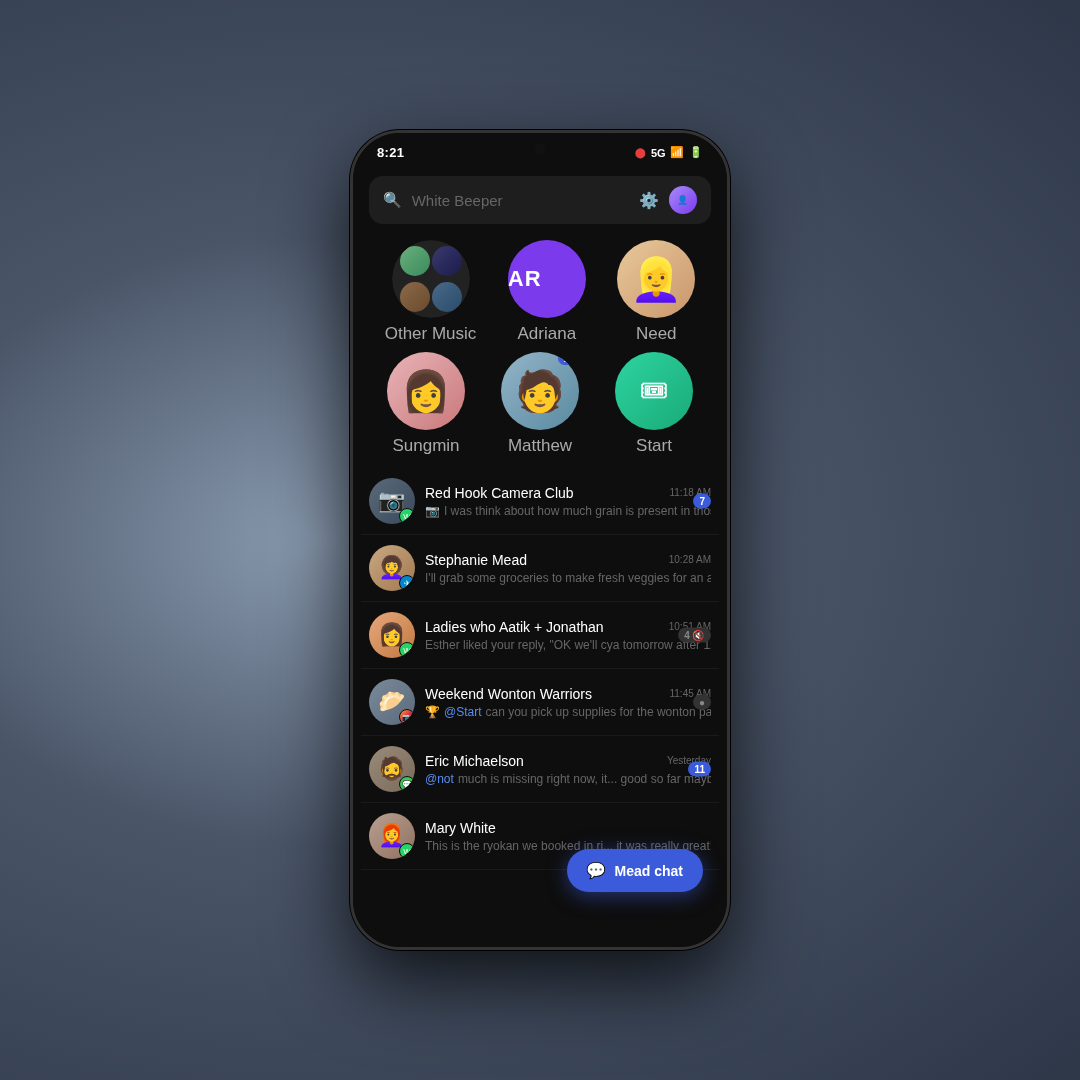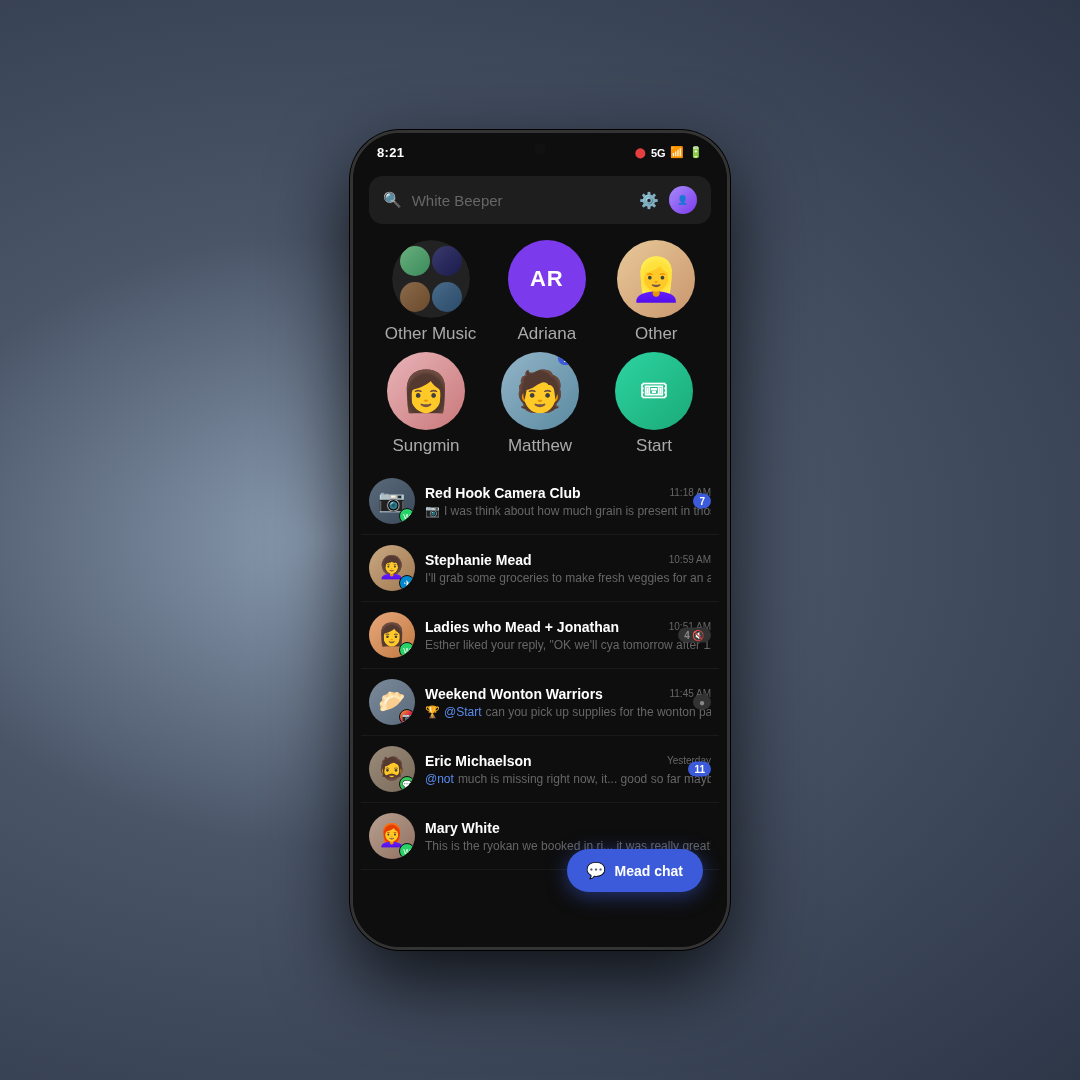--- a/index.html
+++ b/index.html
@@ -160,21 +160,20 @@
       color: white;
       font-weight: 700;
       min-width: 18px;
       text-align: center;
     }
 
     .av-adriana {
       background: #7c3aed;
       display: flex;
       align-items: center;
-      justify-content: center;
       width: 100%;
       height: 100%;
       color: white;
       font-size: 22px;
       font-weight: 700;
       letter-spacing: 1px;
     }
 
     .av-mary {
       background: linear-gradient(135deg, #e8c99a, #c9956c);
@@ -246,21 +245,21 @@
 
     .chat-header {
       display: flex;
       justify-content: space-between;
       align-items: center;
       margin-bottom: 3px;
     }
 
     .chat-name {
       font-size: 14px;
-      font-weight: 700;
+      font-weight: 400;
       color: #fff;
       white-space: nowrap;
       overflow: hidden;
       text-overflow: ellipsis;
     }
 
     .chat-time {
       font-size: 10px;
       color: #666;
       flex-shrink: 0;
@@ -445,21 +444,21 @@
           </div>
           <span class="story-label">Adriana</span>
         </div>
 
         <div class="story-item">
           <div class="story-avatar">
             <div class="av-mary">
               <span style="font-size:42px;">👱‍♀️</span>
             </div>
           </div>
-          <span class="story-label">Other</span>
+          <span class="story-label">Need</span>
         </div>
 
       </div>
 
       <div class="stories-row2">
 
         <div class="story-item">
           <div class="story-avatar">
             <div class="av-sungmin">
               <span style="font-size:40px;">👩</span>
@@ -510,36 +509,36 @@
         </div>
 
         <div class="chat-item">
           <div class="chat-avatar av-stephanie">
             <span style="font-size:22px;display:flex;align-items:center;justify-content:center;height:100%;">👩‍🦱</span>
             <div class="chat-platform-icon platform-tg">✈</div>
           </div>
           <div class="chat-content">
             <div class="chat-header">
               <span class="chat-name">Stephanie Mead</span>
-              <span class="chat-time">10:59 AM</span>
+              <span class="chat-time">10:28 AM</span>
             </div>
             <div class="chat-preview">
               I'll grab some groceries to make fresh veggies for an appetizer. Need anything.
             </div>
           </div>
         </div>
 
         <div class="chat-item">
           <div class="chat-avatar av-ladies">
             <span style="font-size:22px;display:flex;align-items:center;justify-content:center;height:100%;">👩</span>
             <div class="chat-platform-icon platform-wa">W</div>
           </div>
           <div class="chat-content">
             <div class="chat-header">
-              <span class="chat-name">Ladies who Mead + Jonathan</span>
+              <span class="chat-name">Ladies who Aatik + Jonathan</span>
               <span class="chat-time">10:51 AM</span>
             </div>
             <div class="chat-preview">
               Esther liked your reply, "OK we'll cya tomorrow after 12:30pm ish"
             </div>
           </div>
           <span class="chat-badge chat-badge-muted">4 🔇</span>
         </div>
 
         <div class="chat-item">

